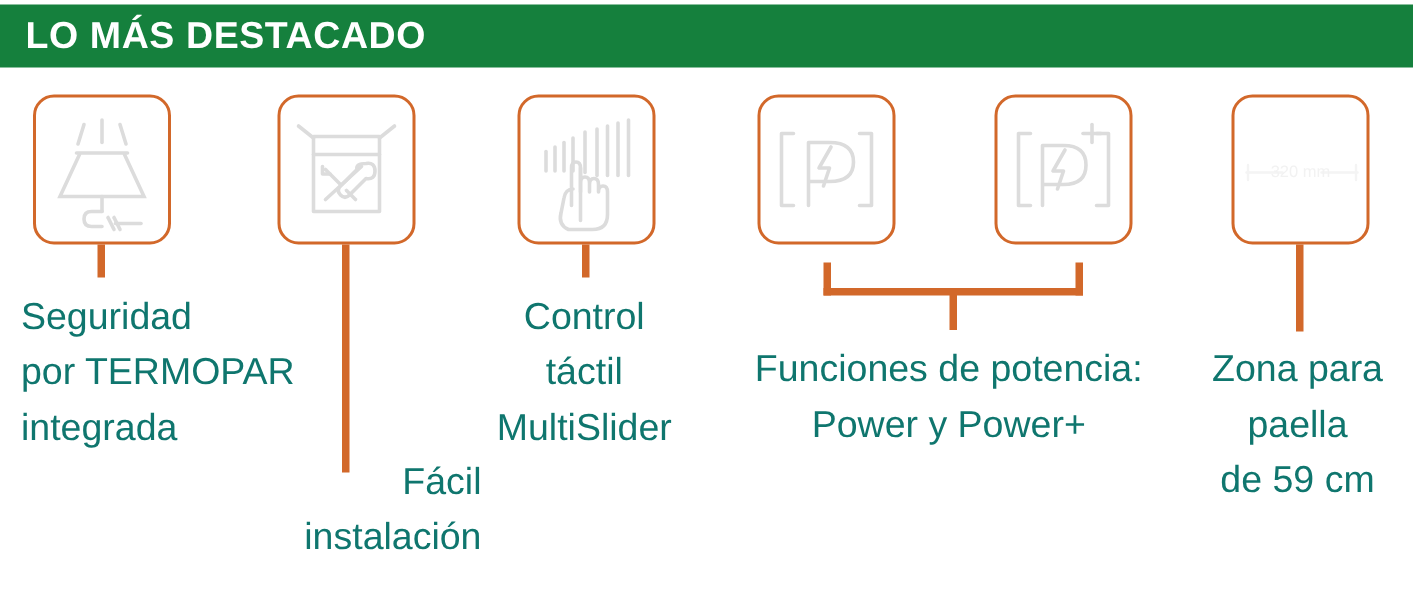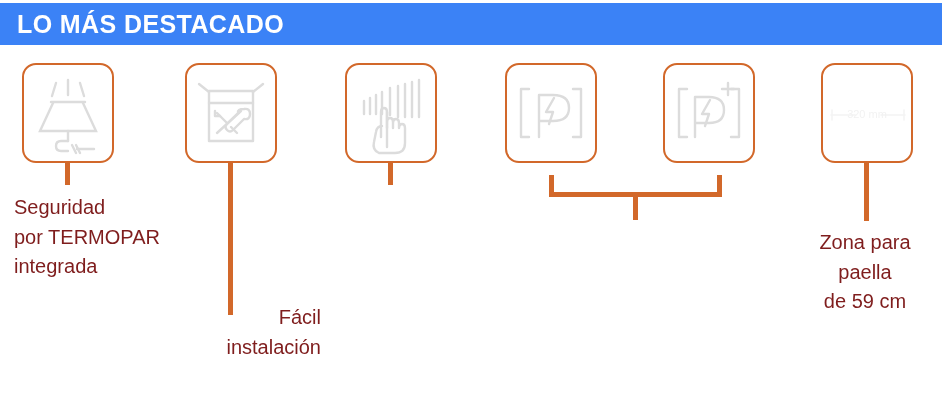--- a/index.html
+++ b/index.html
@@ -15,21 +15,21 @@
     position: relative;
   }
 
   
   #header-bar {
     position: absolute;
     left: 0;
     top: 3px;
     width: 942px;
     height: 42px;
-    background: #3b82f6;
+    background: #15803d;
     display: flex;
     align-items: center;
   }
   #header-title {
     color: #ffffff;
     font-size: 25px;
     font-weight: bold;
     letter-spacing: 0.4px;
     padding-left: 17px;
     line-height: 1;
@@ -66,22 +66,22 @@
     background: #d2682a;
   }
   .bracket-v {
     position: absolute;
     width: 5px;
     background: #d2682a;
   }
 
   .caption {
     position: absolute;
-    color: #7f1d1d;
-    font-size: 20px;
+    color: #0f766e;
+    font-size: 25px;
     line-height: 1.48;
     white-space: pre-line;
   }
   .caption.center { text-align: center; }
   .caption.left   { text-align: left; }
 </style>
 </head>
 <body>
 
 <div id="header-bar">
@@ -144,20 +144,23 @@
         <line x1="72" y1="15" x2="72" y2="52"></line>
         <path d="M40 47 L40 78 M40 78 L40 82"></path>
         <path d="M35 61 Q30 61 29 67 L27 77 Q25 85 32 88 L48 88 Q58 88 58 78 L58 63 Q58 59 55 59 Q52 59 52 63
                  M52 63 L52 58 Q52 54 49 54 Q46 54 46 58 L46 63
                  M46 63 L46 57 Q46 53 43 53 Q40 53 40 57 L40 63
                  M40 63 L40 47 Q40 43 37 43 Q34 43 34 47 L34 72"></path>
       </g>
     </svg>
   </div>
   <div class="stem" style="left:388px; top:118px; height:22px;"></div>
+  <div class="caption center" style="left:302px; top:148px; width:175px;">Control
+táctil
+MultiSlider</div>
 
   <div class="icon-box" style="left:505px; top:18px;">
     <svg width="88" height="96" viewBox="0 0 88 96">
       <g fill="none" stroke="#dcdcdc" stroke-width="2.4" stroke-linecap="round" stroke-linejoin="round">
         <path d="M22 24 L14 24 L14 72 L22 72"></path>
         <path d="M66 24 L74 24 L74 72 L66 72"></path>
         <path d="M32 72 L32 30 L46 30 Q62 30 62 43 Q62 56 46 56 L32 56"></path>
         <path d="M47 33 L39 47 L46 47 L42 59"></path>
       </g>
     </svg>
@@ -173,20 +176,22 @@
         <line x1="57" y1="24" x2="69" y2="24"></line>
         <line x1="63" y1="18" x2="63" y2="30"></line>
       </g>
     </svg>
   </div>
 
   <div class="bracket-v" style="left:549px; top:130px; height:22px;"></div>
   <div class="bracket-h" style="left:549px; top:147px; width:173px;"></div>
   <div class="bracket-v" style="left:717px; top:130px; height:22px;"></div>
   <div class="stem" style="left:633px; top:147px; height:28px;"></div>
+  <div class="caption center" style="left:485px; top:183px; width:295px;">Funciones de potencia:
+Power y Power+</div>
 
   <div class="icon-box" style="left:821px; top:18px;">
     <svg width="88" height="96" viewBox="0 0 88 96">
       <g stroke="#f4f4f4" stroke-width="1.6" fill="none" stroke-linecap="round">
         <line x1="8" y1="50" x2="32" y2="50"></line>
         <line x1="58" y1="50" x2="82" y2="50"></line>
         <line x1="9" y1="45" x2="9" y2="55"></line>
         <line x1="81" y1="45" x2="81" y2="55"></line>
       </g>
       <text x="44" y="53" text-anchor="middle" font-family="Liberation Sans, sans-serif" font-size="11" fill="#f2f2f2">320 mm</text>

